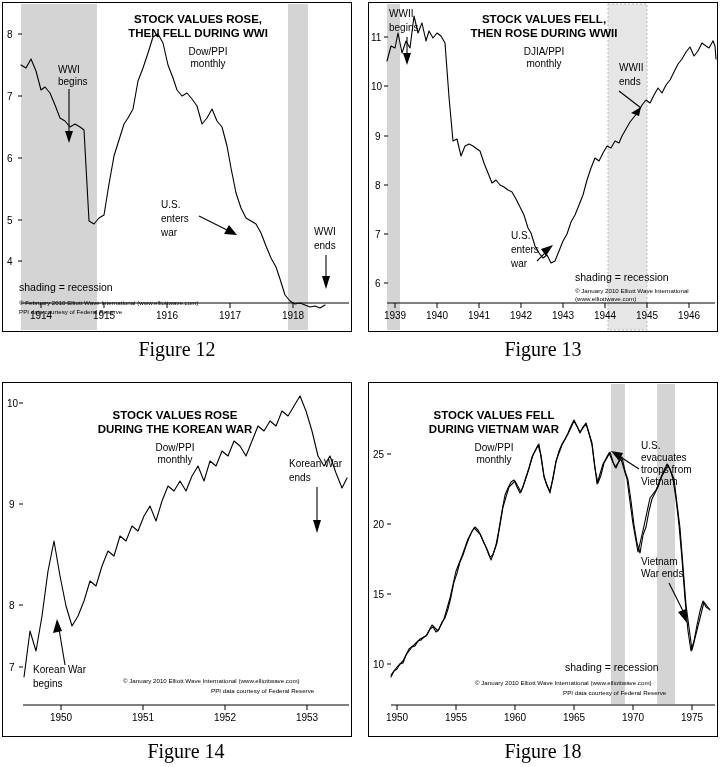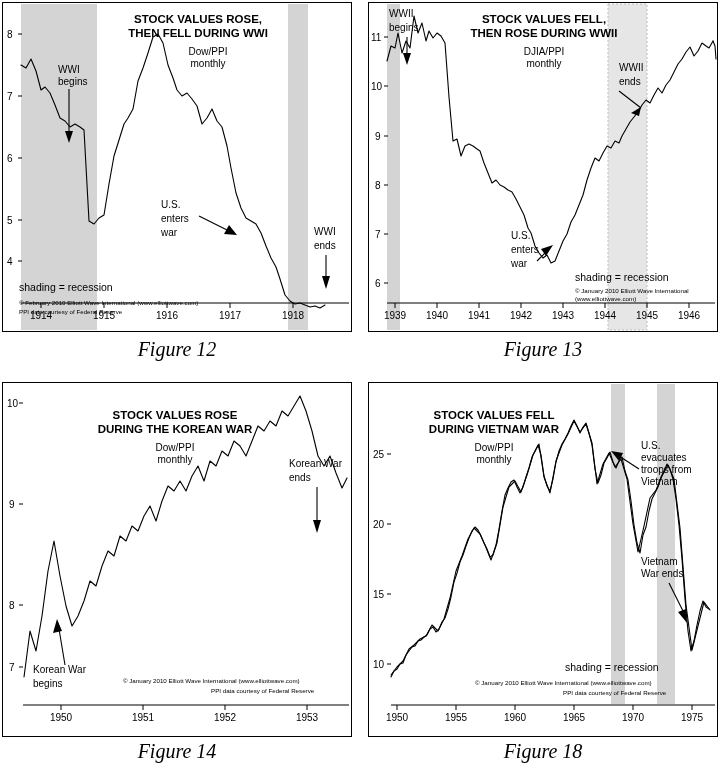--- a/index.html
+++ b/index.html
@@ -1,19 +1,19 @@
 <!DOCTYPE html>
 <html><head>
 <meta charset="utf-8">
 <style>
   html,body{margin:0;padding:0;background:#ffffff;}
   body{width:721px;height:767px;font-family:"Liberation Sans",sans-serif;color:#000;}
   .grid{width:721px;height:767px;position:relative;}
   .panel{position:absolute;border:1px solid #000;background:#fff;box-sizing:border-box;overflow:hidden;}
-  .figcap{position:absolute;text-align:center;font-style:italic;font-family:"Liberation Serif",serif;font-size:20px;}
+  .figcap{position:absolute;text-align:center;font-family:"Liberation Serif",serif;font-size:20px;}
   svg{display:block;}
   .ttl{font-weight:bold;font-size:11.5px;text-anchor:middle;font-family:"Liberation Sans",sans-serif;}
   .sub{font-size:10px;text-anchor:middle;font-family:"Liberation Sans",sans-serif;}
   .ann{font-size:10px;font-family:"Liberation Sans",sans-serif;}
   .tick{font-size:10px;font-family:"Liberation Sans",sans-serif;}
   .credit{font-size:6.2px;font-family:"Liberation Sans",sans-serif;}
   .shadenote{font-size:10.5px;font-family:"Liberation Sans",sans-serif;}
   .band{fill:#d4d4d4;}
   .bandlight{fill:#e6e6e6;}
   .line{fill:none;stroke:#000;stroke-width:1.1;stroke-linejoin:round;stroke-linecap:round;}
@@ -215,21 +215,21 @@
       <g class="ann">
         <text x="286" y="84">Korean War</text>
         <text x="286" y="98">ends</text>
         <line x1="314" y1="104" x2="314" y2="138" stroke="#000" stroke-width="1.1"></line>
         <polygon points="314,150 310,137 318,137" fill="#000"></polygon>
       </g>
       <text class="credit" x="120" y="300">© January 2010 Elliott Wave International (www.elliottwave.com)</text>
       <text class="credit" x="208" y="310">PPI data courtesy of Federal Reserve</text>
     </svg>
   </div>
-  <div class="figcap" style="left:2px;top:740px;width:350px;">Figure 14</div>
+  <div class="figcap" style="left:11px;top:740px;width:350px;">Figure 14</div>
 
   <div class="panel" style="left:368px;top:382px;width:350px;height:355px;">
     <svg width="348" height="353" viewBox="0 0 348 353">
       <rect x="0" y="0" width="348" height="353" fill="#fff"></rect>
       <rect class="band" x="242" y="1" width="14" height="320"></rect>
       <rect class="band" x="288" y="1" width="18" height="320"></rect>
       <g class="tick">
         <text x="4" y="75">25</text>
         <text x="4" y="145">20</text>
         <text x="4" y="215">15</text>

